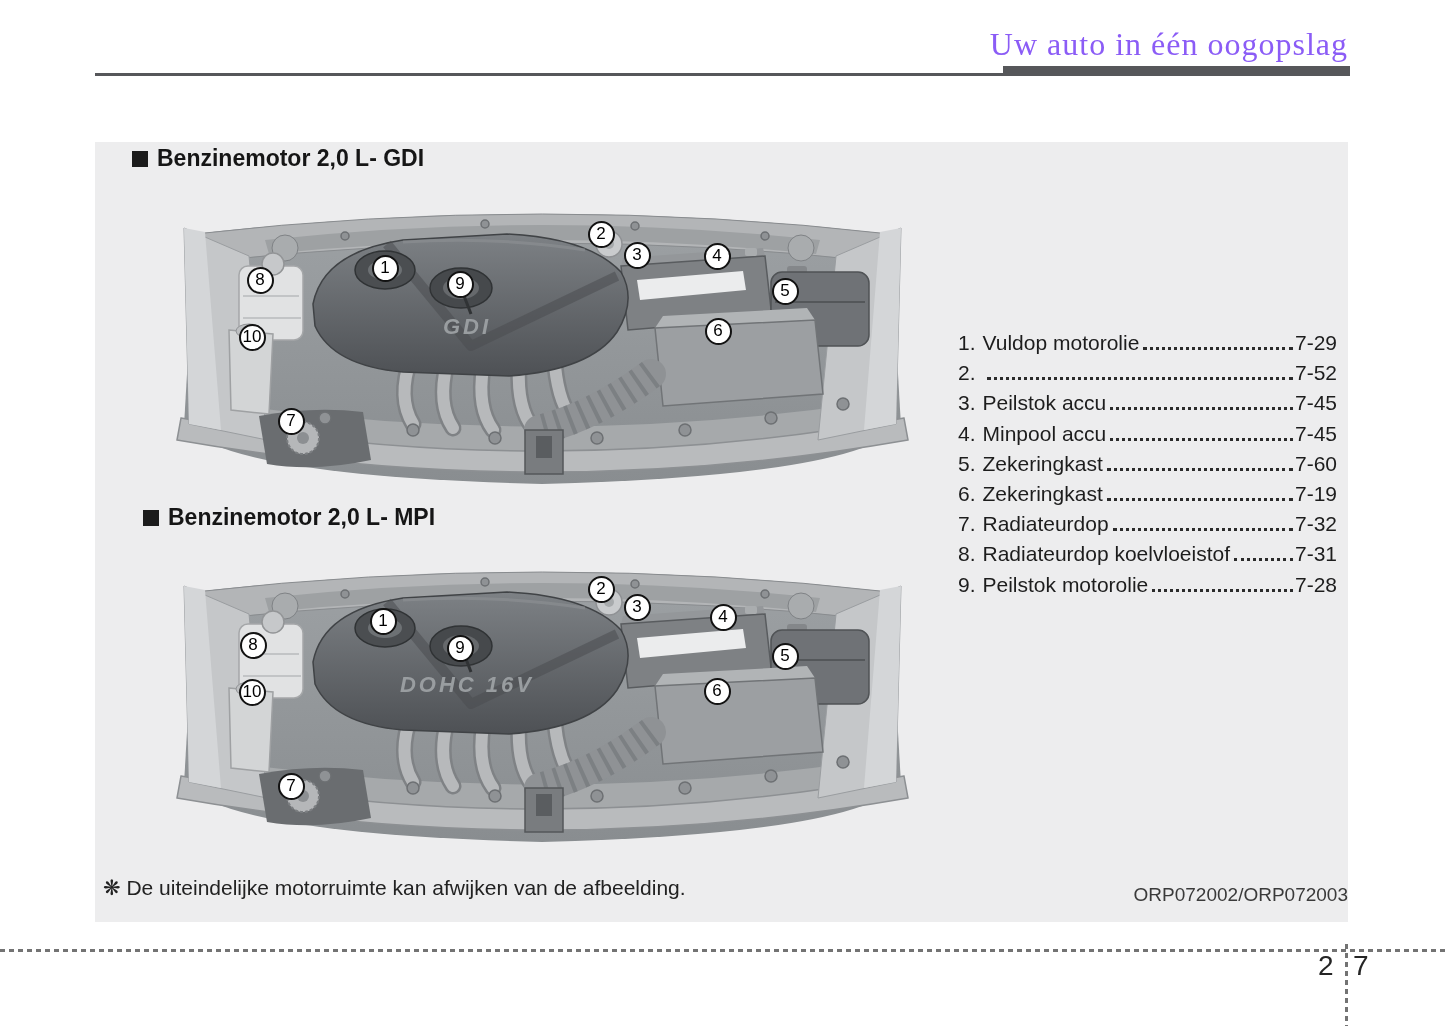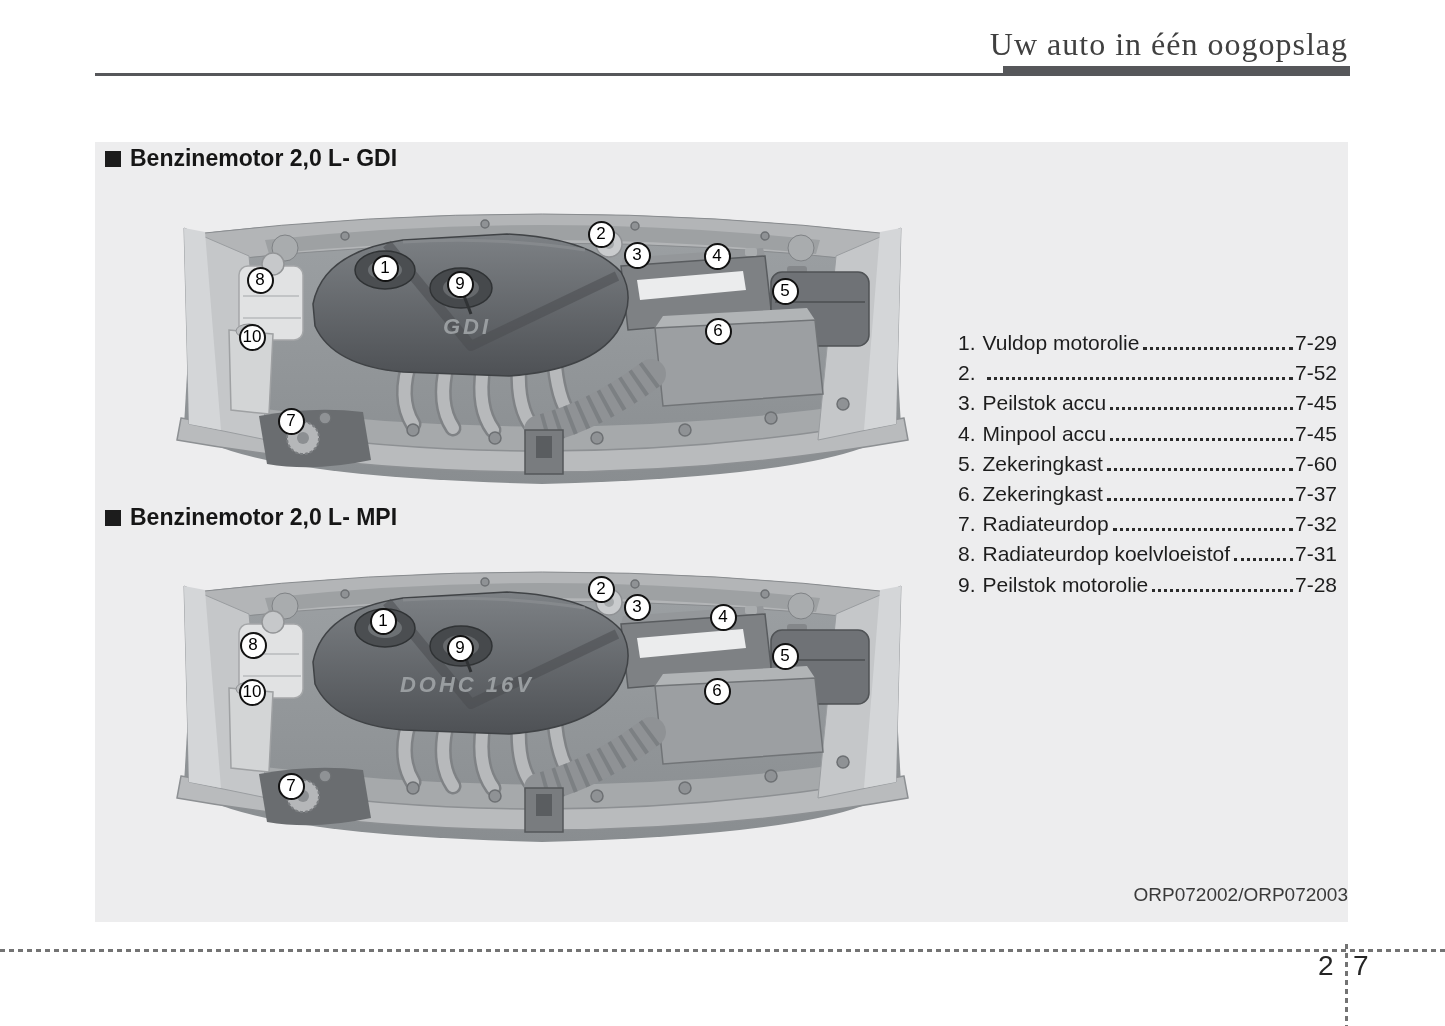--- a/index.html
+++ b/index.html
@@ -8,21 +8,21 @@
     width: 1445px; height: 1026px;
     background: #ffffff;
     font-family: "Liberation Sans", "DejaVu Sans", sans-serif;
     overflow: hidden;
   }
 
   
   #header-title {
     position: absolute; top: 26px; right: 97px;
     font-family: "Liberation Serif", "DejaVu Serif", serif;
-    font-size: 32px; color: #404040; letter-spacing: 1px;
+    font-size: 32px; color: #8b5cf6; letter-spacing: 1px;
     white-space: nowrap;
   }
   #header-rule-thin {
     position: absolute; left: 95px; top: 73px;
     width: 910px; height: 3px; background: #56575a;
   }
   #header-rule-thick {
     position: absolute; left: 1003px; top: 66px;
     width: 347px; height: 10px; background: #56575a;
   }
@@ -36,22 +36,22 @@
   .section-title {
     position: absolute; left: 10px;
     display: flex; align-items: center;
     font-size: 23px; font-weight: bold; color: #161616;
     white-space: nowrap;
   }
   .section-bullet {
     display: inline-block; width: 16px; height: 16px;
     background: #1c1c1c; margin-right: 9px; flex: 0 0 auto;
   }
-  #section-title-gdi { top: 3px; }
-  #section-title-mpi { top: 362px; }
+  #section-title-gdi { top: 3px; margin-left: 27px; }
+  #section-title-mpi { top: 362px; margin-left: 38px; }
 
   .diagram { position: absolute; left: 70px; width: 755px; height: 315px; }
   #diagram-gdi { top: 36px; }
   #diagram-mpi { top: 394px; }
   .engine-svg { width: 100%; height: 100%; display: block; }
 
   .callout {
     position: absolute; box-sizing: border-box;
     width: 27px; height: 27px; margin-left: -13.5px; margin-top: -13.5px;
     border-radius: 50%;
@@ -338,21 +338,21 @@
       <div class="toc-row">
           <span class="toc-num">5.</span>
           <span class="toc-label">Zekeringkast</span>
           <span class="toc-dots"></span>
           <span class="toc-page">7-60</span>
         </div>
       <div class="toc-row">
           <span class="toc-num">6.</span>
           <span class="toc-label">Zekeringkast</span>
           <span class="toc-dots"></span>
-          <span class="toc-page">7-37</span>
+          <span class="toc-page">7-19</span>
         </div>
       <div class="toc-row">
           <span class="toc-num">7.</span>
           <span class="toc-label">Radiateurdop</span>
           <span class="toc-dots"></span>
           <span class="toc-page">7-32</span>
         </div>
       <div class="toc-row">
           <span class="toc-num">8.</span>
           <span class="toc-label">Radiateurdop koelvloeistof</span>
@@ -360,20 +360,21 @@
           <span class="toc-page">7-31</span>
         </div>
       <div class="toc-row">
           <span class="toc-num">9.</span>
           <span class="toc-label">Peilstok motorolie</span>
           <span class="toc-dots"></span>
           <span class="toc-page">7-28</span>
         </div>
     </div>
 
+    <div id="note">❋ De uiteindelijke motorruimte kan afwijken van de afbeelding.</div>
     <div id="figure-code">ORP072002/ORP072003</div>
   </div>
 
   <div id="footer-dash-h"></div>
   <div id="footer-dash-v"></div>
   <div class="page-num" id="page-num-chapter">2</div>
   <div class="page-num" id="page-num-page">7</div>
 
 </div>
 

